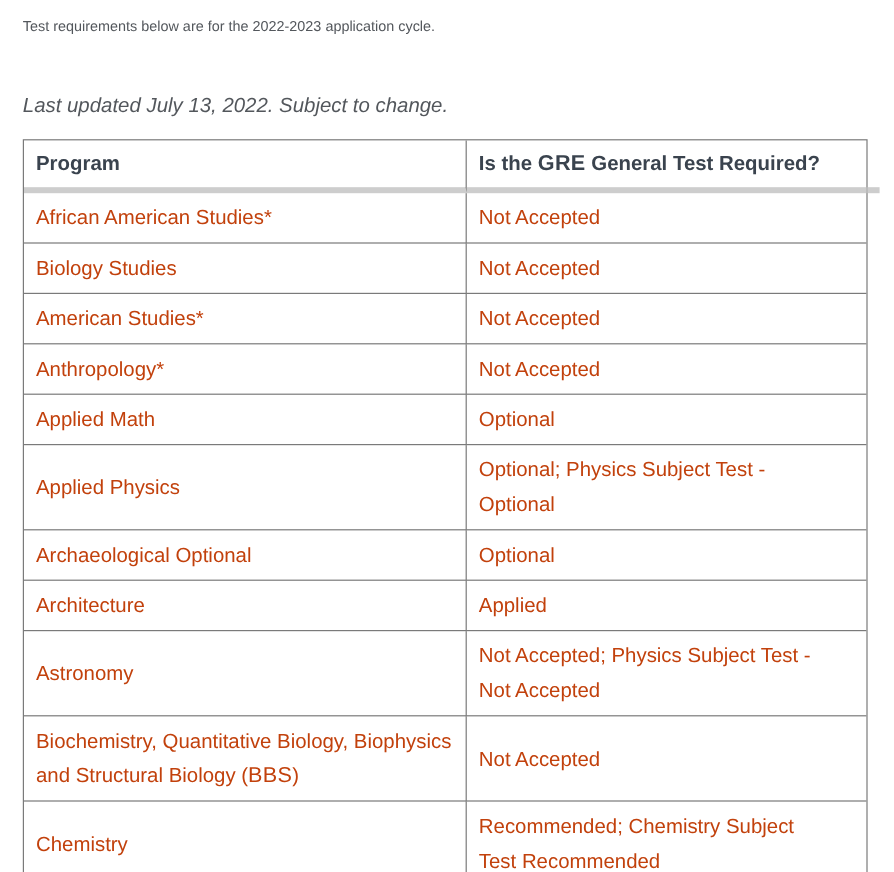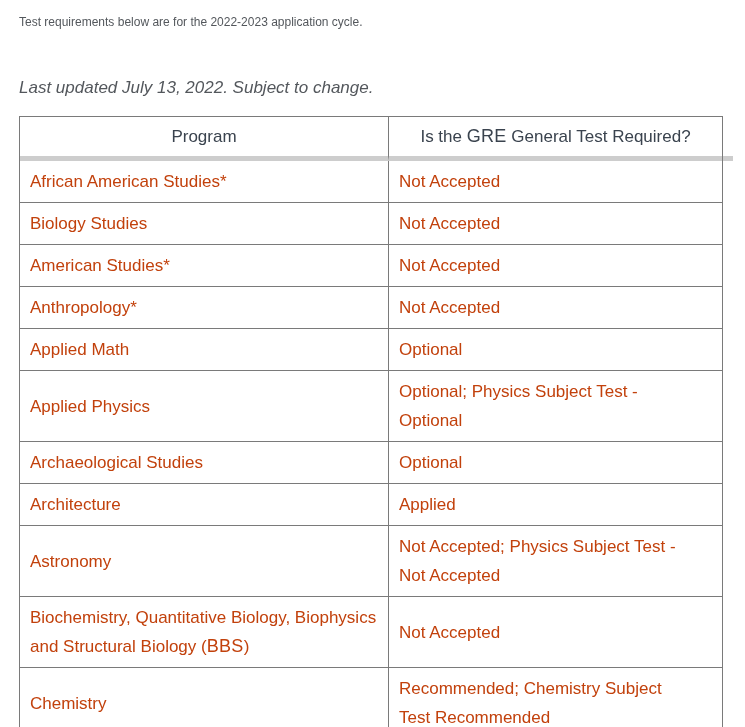--- a/index.html
+++ b/index.html
@@ -49,24 +49,23 @@
     vertical-align: middle;
     text-align: left;
     border-bottom: 1px solid #7a7a7a;
     font-weight: normal;
   }
   th.col-program, td.col-program {
     border-right: 1px solid #7a7a7a;
   }
   th {
     padding: 5px 10px;
-    font-weight: normal;
+    font-weight: bold;
     color: #3a434e;
     border-bottom: 5px solid #cdcdcd;
-    text-align: center;
   }
   td {
     padding: 6px 10px;
     color: #c2410c;
   }
   td.col-req {
     padding-right: 34px;
     margin-top: 24px;
   }
   .col-program { width: 348px; } 
@@ -150,21 +149,21 @@
           <tr>
     <td class="col-program">
       <span class="prog-text">Applied Physics</span><span class="prog-acronym acronym"></span><span class="prog-suffix"></span>
     </td>
     <td class="col-req">
       <span class="req-text">Optional; Physics Subject Test - Optional</span>
     </td>
   </tr>
           <tr>
     <td class="col-program">
-      <span class="prog-text">Archaeological Studies</span><span class="prog-acronym acronym"></span><span class="prog-suffix"></span>
+      <span class="prog-text">Archaeological Optional</span><span class="prog-acronym acronym"></span><span class="prog-suffix"></span>
     </td>
     <td class="col-req">
       <span class="req-text">Optional</span>
     </td>
   </tr>
           <tr>
     <td class="col-program">
       <span class="prog-text">Architecture</span><span class="prog-acronym acronym"></span><span class="prog-suffix"></span>
     </td>
     <td class="col-req">

